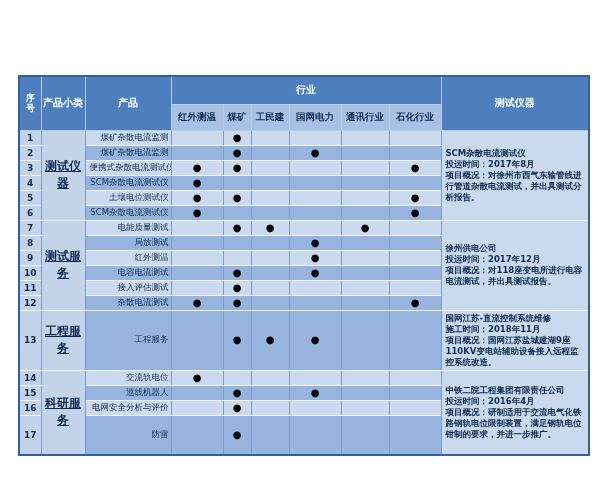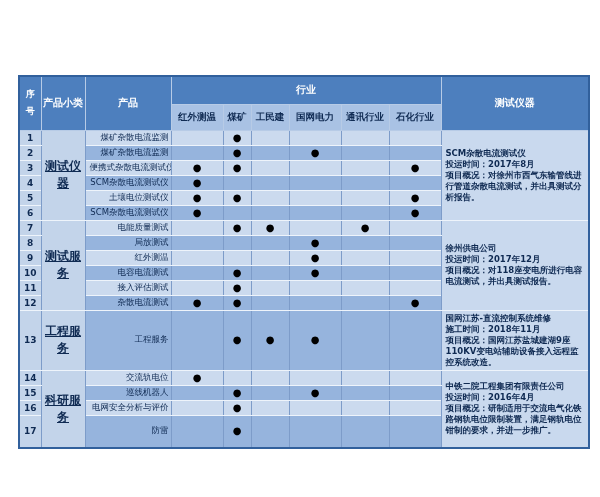--- a/index.html
+++ b/index.html
@@ -12,21 +12,21 @@
     border-collapse:collapse;table-layout:fixed;
     border:2px solid #31609c;
   }
   th,td{padding:0;overflow:hidden;}
   thead th{border:1px solid #b7cbe6;}
   tbody td{
     border-top:1px solid #eef4fb;border-bottom:1px solid #eef4fb;
     border-left:1px solid #7d9cc9;border-right:1px solid #7d9cc9;
   }
   .h{background:#4d7fbe;color:#ffffff;font-weight:bold;font-size:10px;text-align:center;}
-  .h-no{font-size:9px;line-height:17px;padding:0 5px;word-break:break-all;}
+  .h-no{font-size:9px;line-height:10px;padding:0 5px;word-break:break-all;}
   tr.hrow1{height:28px;}
   tr.hrow2{height:26px;}
   .sub{background:#a9c2e4;color:#0f2a52;font-weight:bold;font-size:9.5px;text-align:center;}
   tbody tr{height:15px;}
   .c-no{background:#c3d4ea;color:#0f2a52;font-weight:bold;font-size:9px;text-align:center;}
   .c-cat{background:#c3d4ea;color:#0f2a52;font-weight:bold;font-size:12px;text-align:center;text-decoration:underline;}
   .c-prod{color:#0f2a52;font-weight:normal;font-size:8.5px;text-align:right;
           padding:0 2px 0 4px;white-space:nowrap;}
   .c-ind{text-align:center;font-size:10px;line-height:1;color:#000000;}
   .c-case{background:#c9d9ee;color:#0f2a52;font-size:8.5px;font-weight:bold;
@@ -239,21 +239,21 @@
       <tr>
         <td class="c-no">16</td>
         <td class="c-prod light">电网安全分析与评价</td>
         <td class="c-ind light"></td>
         <td class="c-ind light"><span class="dot">●</span></td>
         <td class="c-ind light"></td>
         <td class="c-ind light"></td>
         <td class="c-ind light"></td>
         <td class="c-ind light"></td>
       </tr>
-      <tr style="height: 33px; padding-left: 35px;">
+      <tr style="height: 40px; padding-left: 35px;">
         <td class="c-no">17</td>
         <td class="c-prod dark">防雷</td>
         <td class="c-ind dark"></td>
         <td class="c-ind dark"><span class="dot">●</span></td>
         <td class="c-ind dark"></td>
         <td class="c-ind dark"></td>
         <td class="c-ind dark"></td>
         <td class="c-ind dark"></td>
       </tr>
     </tbody>

